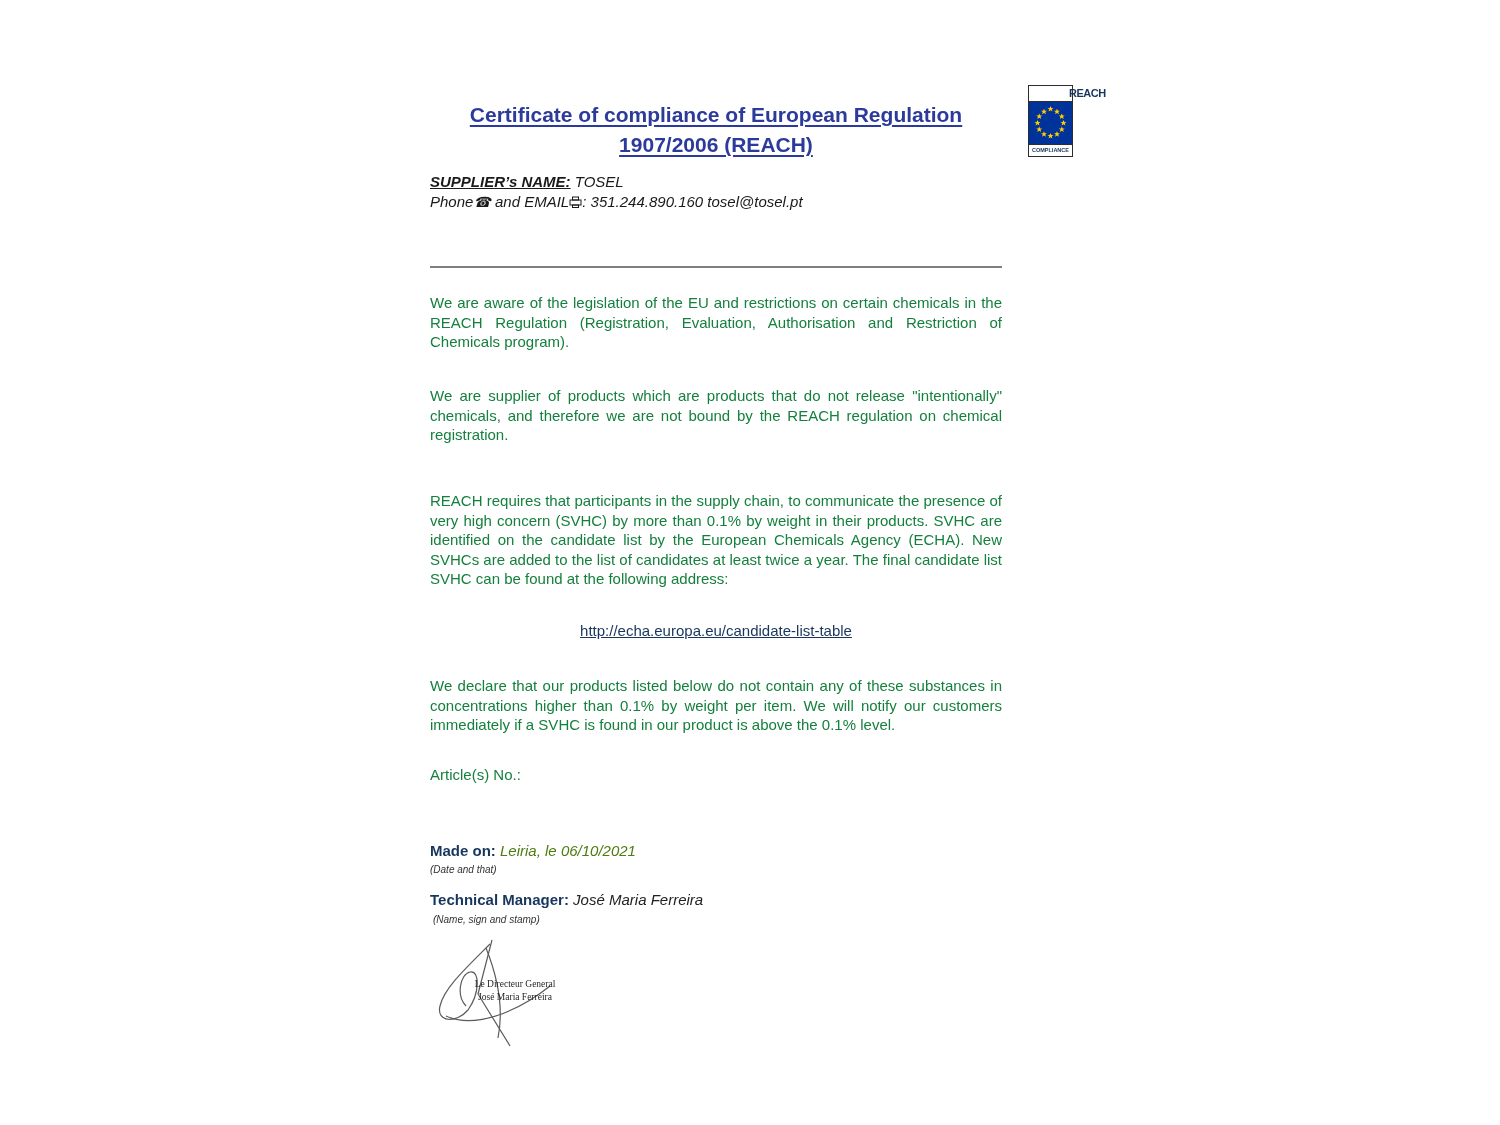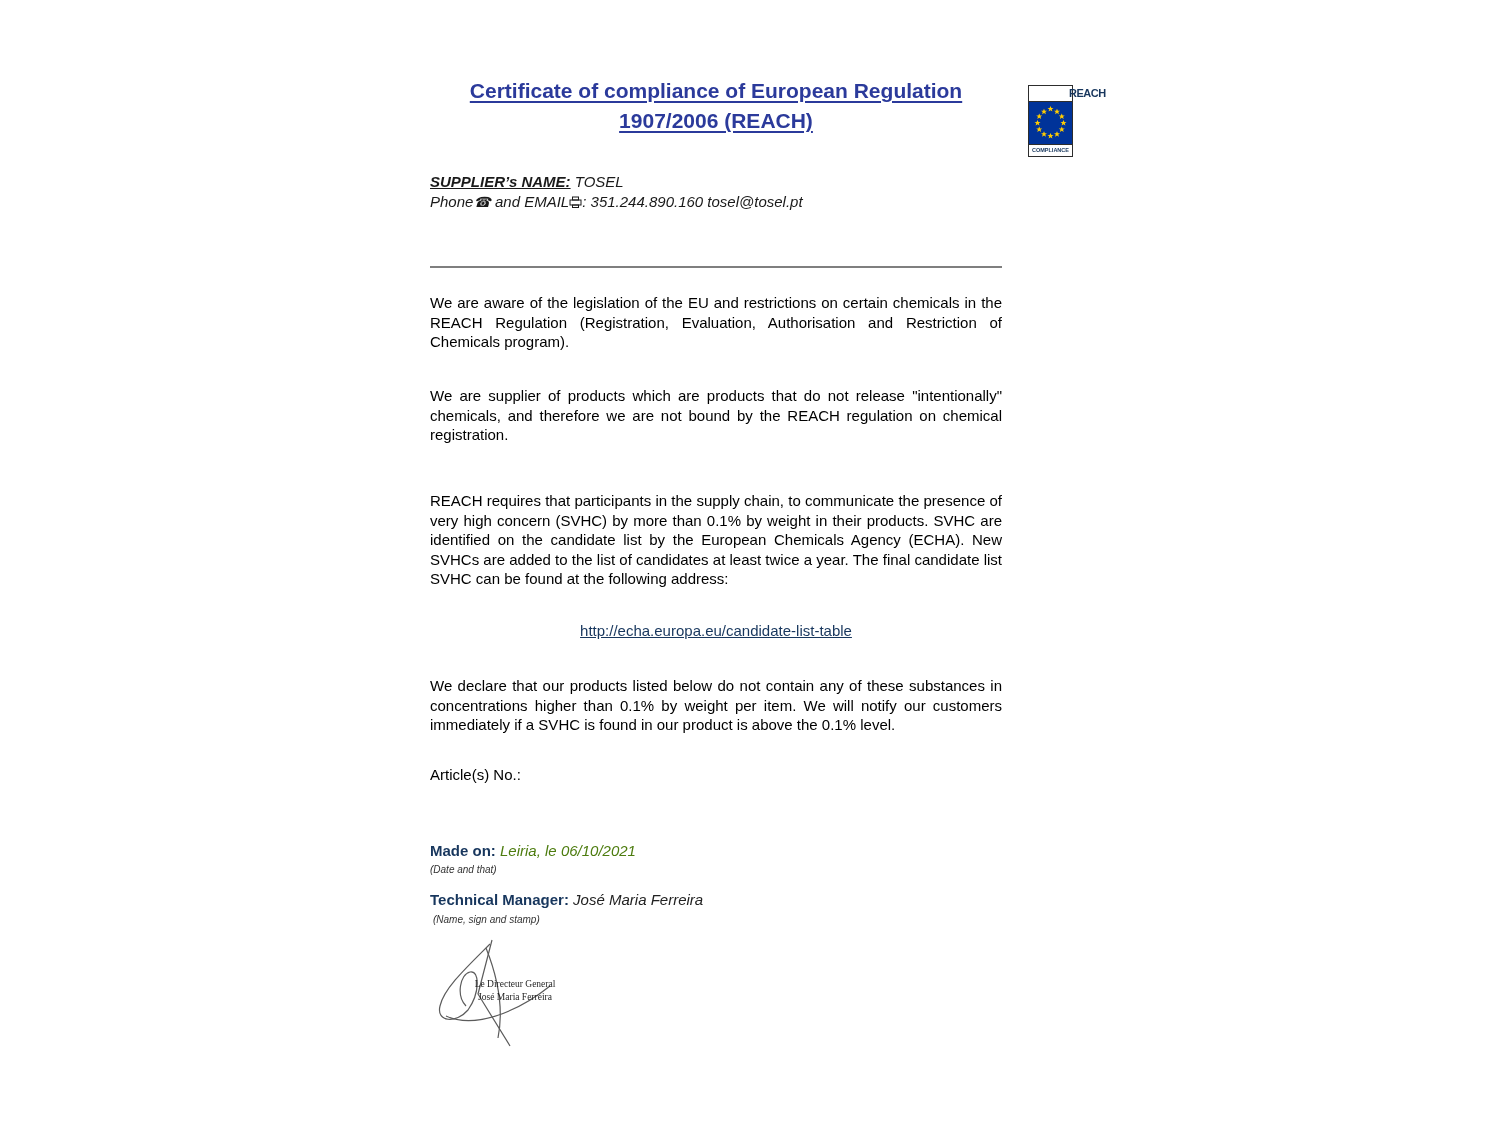--- a/index.html
+++ b/index.html
@@ -2,38 +2,38 @@
 <html><head>
 <meta charset="utf-8">
 <style>
   html,body{margin:0;padding:0;background:#ffffff;}
   .page{
     position:relative;width:1500px;height:1125px;background:#ffffff;
     font-family:"Liberation Sans",sans-serif;overflow:hidden;
   }
   .abs{position:absolute;}
   
-  .doc-title{left:430px;top:76px;width:572px;text-align:center;color:#2b3a9b;
+  .doc-title{left:430px;top:100px;width:572px;text-align:center;color:#2b3a9b;
     font-weight:bold;font-size:21px;line-height:30px;}
   .doc-title .tline{text-decoration:underline;text-underline-offset:3px;}
   
   .reach-logo{left:1028px;top:85px;width:45px;}
   .reach-top{border:1px solid #2d2d2d;background:#fff;color:#17365d;font-weight:bold;
     font-size:11px;line-height:15px;text-align:center;letter-spacing:-0.5px;padding-left:40px;}
   .reach-mid{border-left:1px solid #2d2d2d;border-right:1px solid #2d2d2d;background:#039;height:42px;}
   .reach-bot{border:1px solid #2d2d2d;background:#fff;color:#17365d;font-weight:bold;
     font-size:5.5px;line-height:11px;text-align:center;}
   
   .supplier{left:430px;top:172px;width:572px;color:#1a1a1a;font-size:15px;line-height:19.5px;}
   .supplier p{margin:0;text-align:justify;font-style:italic;}
   .lbl-bu{font-weight:bold;text-decoration:underline;}
   .glyph{font-size:14px;}
   .rule{left:430px;top:266px;width:572px;height:2px;background:#7f7f7f;}
   
-  .para{left:430px;width:572px;color:#000000;font-size:15px;line-height:19.5px;
+  .para{left:430px;width:572px;color:#15803d;font-size:15px;line-height:19.5px;
     text-align:justify;margin:0;}
   .p1{top:293px;} .p2{top:386px;} .p3{top:491px;} .p4{top:676px;}
   .linkline{left:430px;top:622px;width:572px;text-align:center;}
   .linkline a{color:#17365d;font-size:15px;text-decoration:underline;margin-top:35px;}
   .articles{top:765px;text-align:left;}
   
   .madeon{left:430px;top:842px;width:572px;font-size:15px;color:#17365d;}
   .madeon .b{font-weight:bold;}
   .madeon .v{font-style:italic;color:#4d7c0f;}
   .caption{left:430px;width:572px;font-size:10px;font-style:italic;color:#333;}

